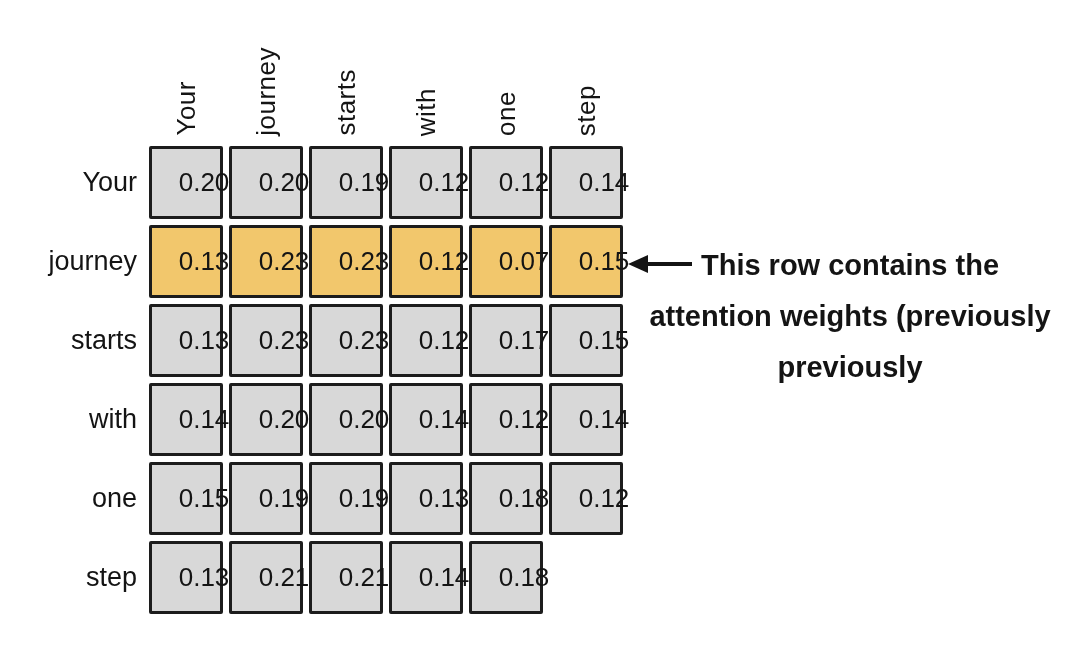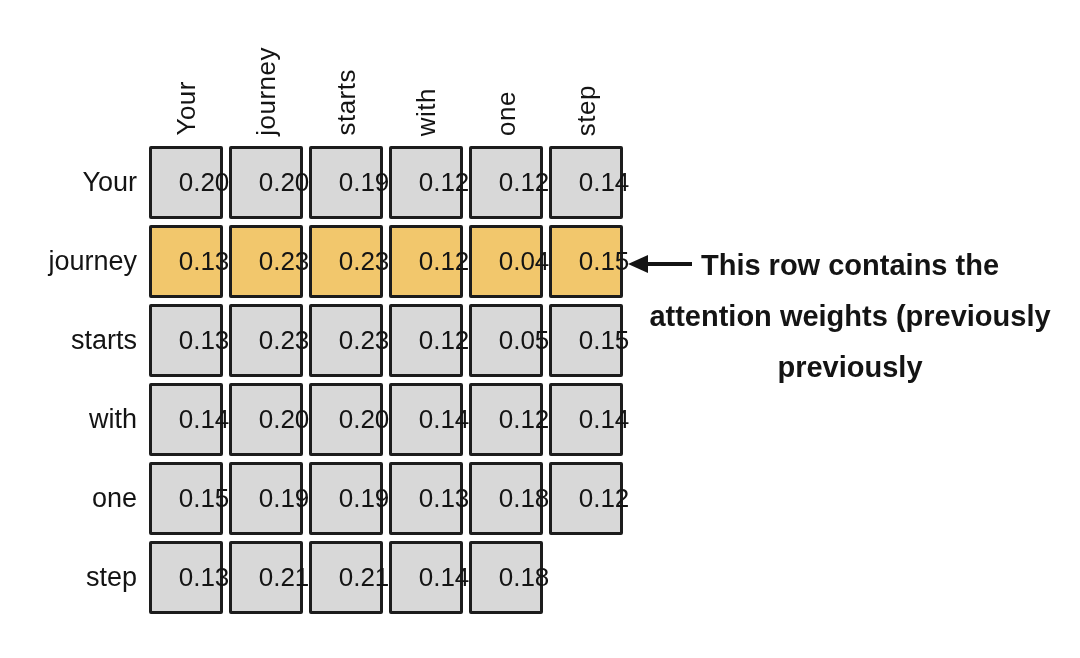--- a/index.html
+++ b/index.html
@@ -146,27 +146,27 @@
       <div class="cell">0.20</div>
       <div class="cell">0.20</div>
       <div class="cell">0.19</div>
       <div class="cell">0.12</div>
       <div class="cell">0.12</div>
       <div class="cell">0.14</div>
       <div class="cell highlight">0.13</div>
       <div class="cell highlight">0.23</div>
       <div class="cell highlight">0.23</div>
       <div class="cell highlight">0.12</div>
-      <div class="cell highlight">0.04</div>
+      <div class="cell highlight">0.07</div>
       <div class="cell highlight">0.15</div>
       <div class="cell">0.13</div>
       <div class="cell">0.23</div>
       <div class="cell">0.23</div>
       <div class="cell">0.12</div>
-      <div class="cell">0.05</div>
+      <div class="cell">0.17</div>
       <div class="cell">0.15</div>
       <div class="cell">0.14</div>
       <div class="cell">0.20</div>
       <div class="cell">0.20</div>
       <div class="cell">0.14</div>
       <div class="cell">0.12</div>
       <div class="cell">0.14</div>
       <div class="cell">0.15</div>
       <div class="cell">0.19</div>
       <div class="cell">0.19</div>

